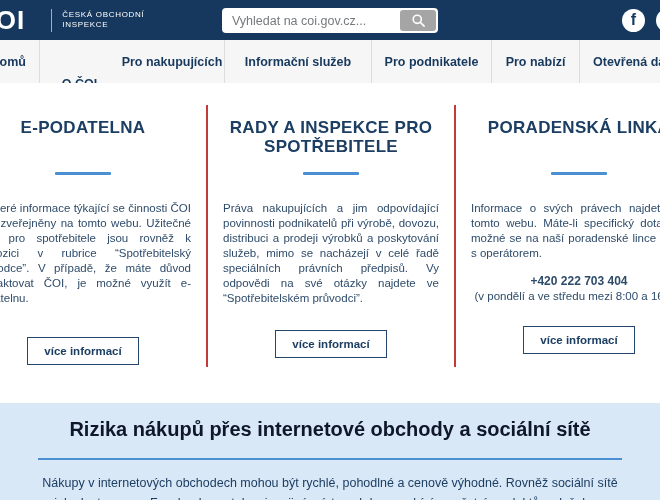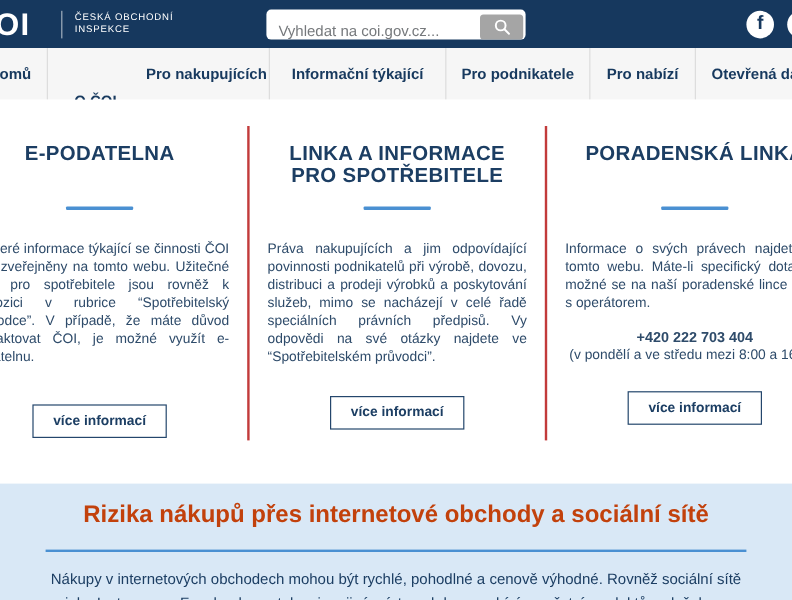--- a/index.html
+++ b/index.html
@@ -11,21 +11,21 @@
   }
 
   
   .header { position: relative; height: 40px; background: #16385e; }
   .logo { position: absolute; left: -24px; top: 6px; display: flex; align-items: center; cursor: pointer; }
   .logo-acronym { font-size: 26px; font-weight: bold; color: #fff; letter-spacing: 1px; line-height: 28px; }
   .logo-sep { width: 1px; height: 23px; background: rgba(255,255,255,.6); margin: 0 10px 0 26px; }
   .logo-name { font-size: 8px; font-weight: normal; color: #fff; letter-spacing: .7px; line-height: 10px; }
 
   .search { position: absolute; left: 222px; top: 8px; width: 216px; height: 25px;
-    background: #fff; border-radius: 4px; display: flex; align-items: flex-end; }
+    background: #fff; border-radius: 4px; display: flex; align-items: center; }
   .search input { flex: 1; min-width: 0; border: 0; outline: none; background: transparent;
     padding: 0 10px; font-size: 12.5px; color: #444; font-family: inherit; }
   .search input::placeholder { color: #76797c; opacity: 1; }
   .search-btn { width: 36px; height: 21px; margin-right: 2px; background: #a5a5a5; border: 0;
     border-radius: 3px; display: flex; align-items: center; justify-content: center; cursor: pointer; }
 
   .fb-icon { position: absolute; left: 622px; top: 9px; width: 23px; height: 23px; border-radius: 50%;
     background: #fff; color: #16385e; font-weight: bold; font-size: 16px; line-height: 22px;
     text-align: center; cursor: pointer; }
   .icon-partial { position: absolute; left: 656px; top: 9px; width: 23px; height: 23px;
@@ -58,21 +58,21 @@
     font-family: inherit; }
   .card:nth-child(1) .card-btn { margin-top: 31px; }
   .card:nth-child(2) .card-btn { margin-top: 24px; }
   .card:nth-child(3) .card-btn { margin-top: 24px; }
   .red-sep { position: absolute; top: 22px; width: 2px; height: 262px; background: #c23b3b; }
   .red-sep.s1 { left: 206px; }
   .red-sep.s2 { left: 454px; }
 
   
   .banner { margin-top: 33px; background: #d9e8f6; padding: 15px 38px 40px; min-height: 120px; }
-  .banner-title { margin: 0; text-align: center; font-size: 20px; font-weight: bold; color: #c2410c; }
+  .banner-title { margin: 0; text-align: center; font-size: 20px; font-weight: bold; color: #0f172a; }
   .banner-line { height: 2px; background: #4a90d2; margin: 17px 0 0; }
   .banner-body { margin: 13px -8px 0; text-align: center; font-size: 12.5px; line-height: 20px; color: #1c3e63; }
 </style>
 </head>
 <body>
 
 <div id="app">
 
   <div class="header">
     <div class="logo">
@@ -97,41 +97,41 @@
     </div>
 
     <div class="fb-icon">f</div>
     <div class="icon-partial"></div>
   </div>
 
   <div class="nav">
     <div class="nav-item">domů</div>
     <div class="nav-item">O ČOI</div>
     <div class="nav-item">Pro nakupujících</div>
-    <div class="nav-item">Informační týkající</div>
+    <div class="nav-item">Informační služeb</div>
     <div class="nav-item">Pro podnikatele</div>
     <div class="nav-item">Pro nabízí</div>
     <div class="nav-item">Otevřená data</div>
   </div>
 
   <div class="main">
     <div class="red-sep s1"></div>
     <div class="red-sep s2"></div>
 
     <div class="cards">
 
       <div class="card">
         <h2 class="card-title">E-PODATELNA</h2>
         <div class="title-underline"></div>
         <p class="card-body">Veškeré informace týkající se činnosti ČOI jsou zveřejněny na tomto webu. Užitečné rady pro spotřebitele jsou rovněž k dispozici v rubrice “Spotřebitelský průvodce”. V případě, že máte důvod kontaktovat ČOI, je možné využít e-podatelnu.</p>
         <button class="card-btn">více informací</button>
       </div>
 
       <div class="card">
-        <h2 class="card-title">LINKA A INFORMACE PRO SPOTŘEBITELE</h2>
+        <h2 class="card-title">RADY A INSPEKCE PRO SPOTŘEBITELE</h2>
         <div class="title-underline"></div>
         <p class="card-body">Práva nakupujících a jim odpovídající povinnosti podnikatelů při výrobě, dovozu, distribuci a prodeji výrobků a poskytování služeb, mimo se nacházejí v celé řadě speciálních právních předpisů. Vy odpovědi na své otázky najdete ve “Spotřebitelském průvodci”.</p>
         <button class="card-btn">více informací</button>
       </div>
 
       <div class="card">
         <h2 class="card-title">PORADENSKÁ LINKA</h2>
         <div class="title-underline"></div>
         <p class="card-body">Informace o svých právech najdete na tomto webu. Máte-li specifický dotaz, je možné se na naší poradenské lince spojit s operátorem.</p>
         <p class="phone">+420 222 703 404</p>

